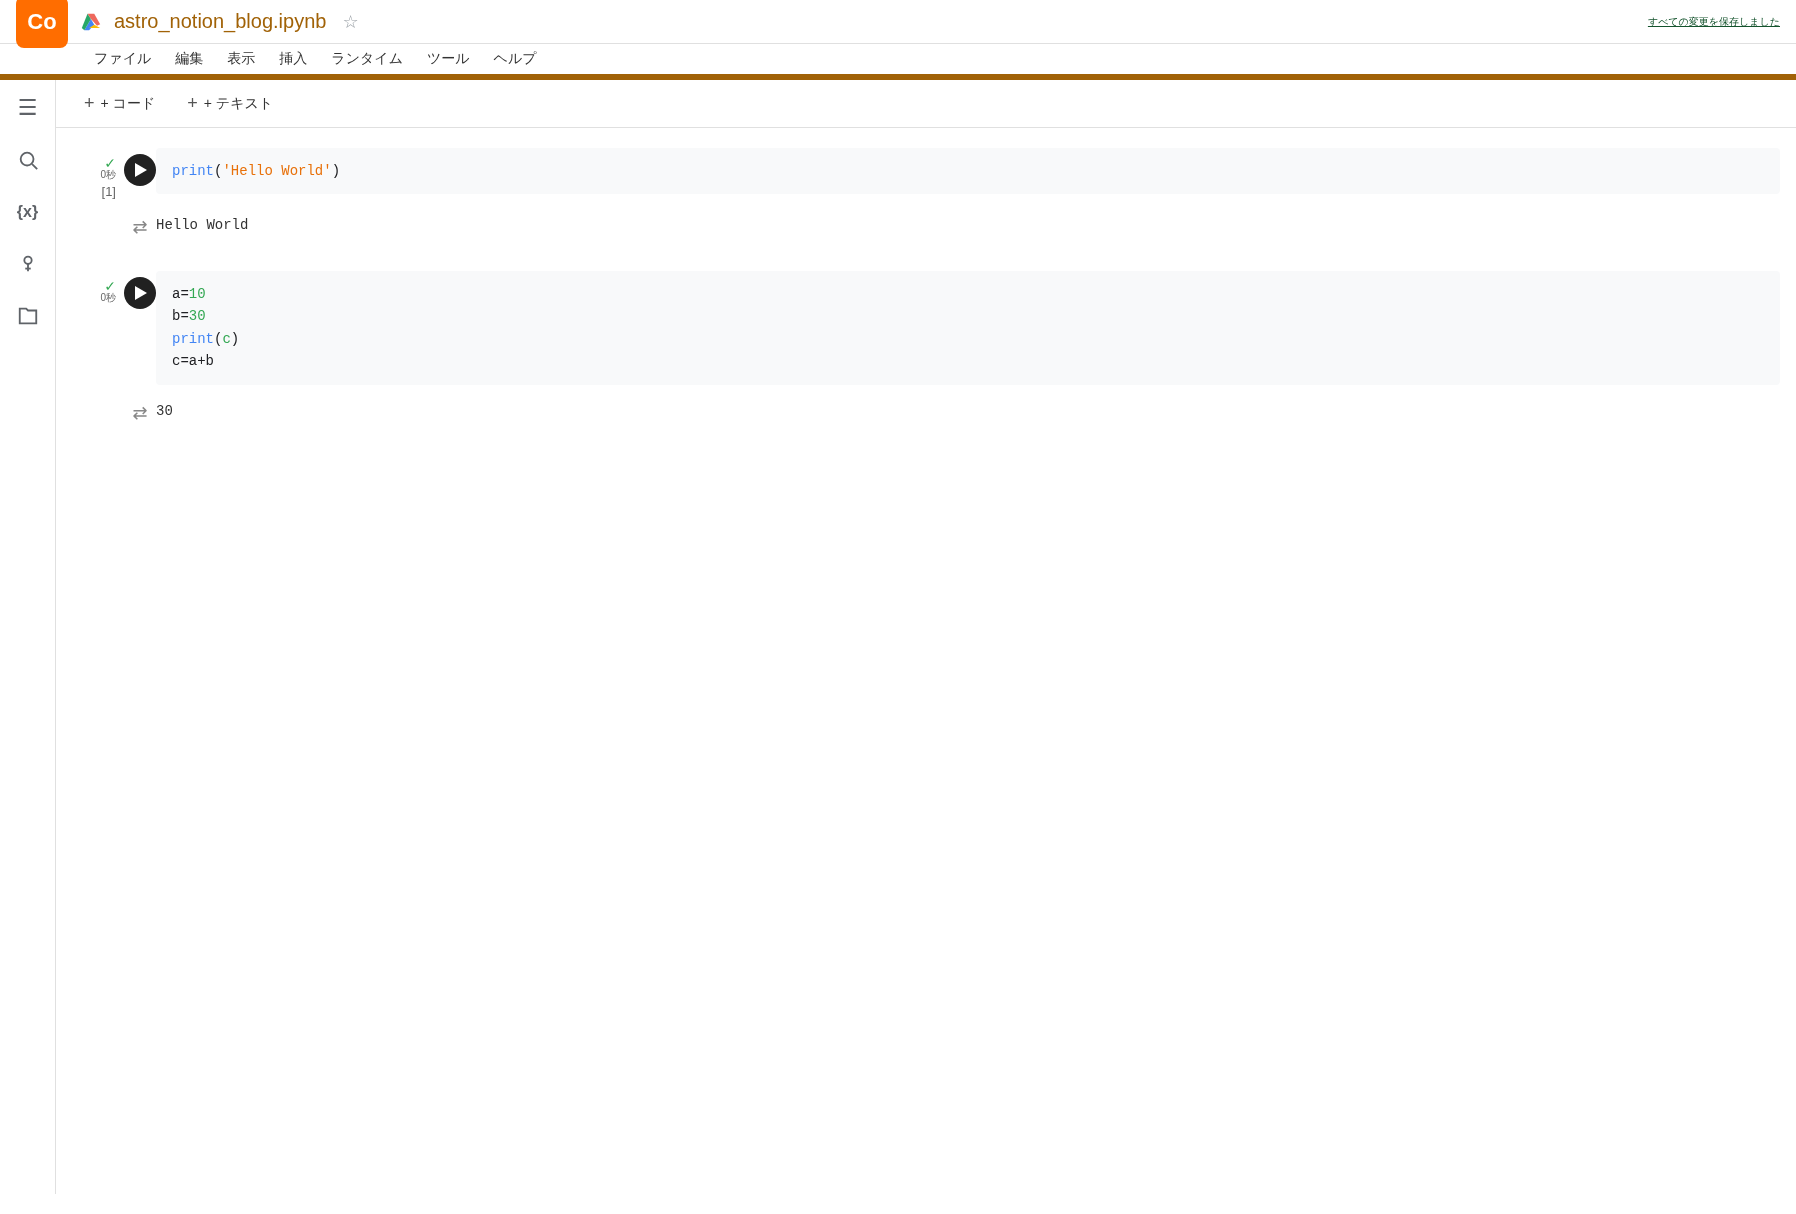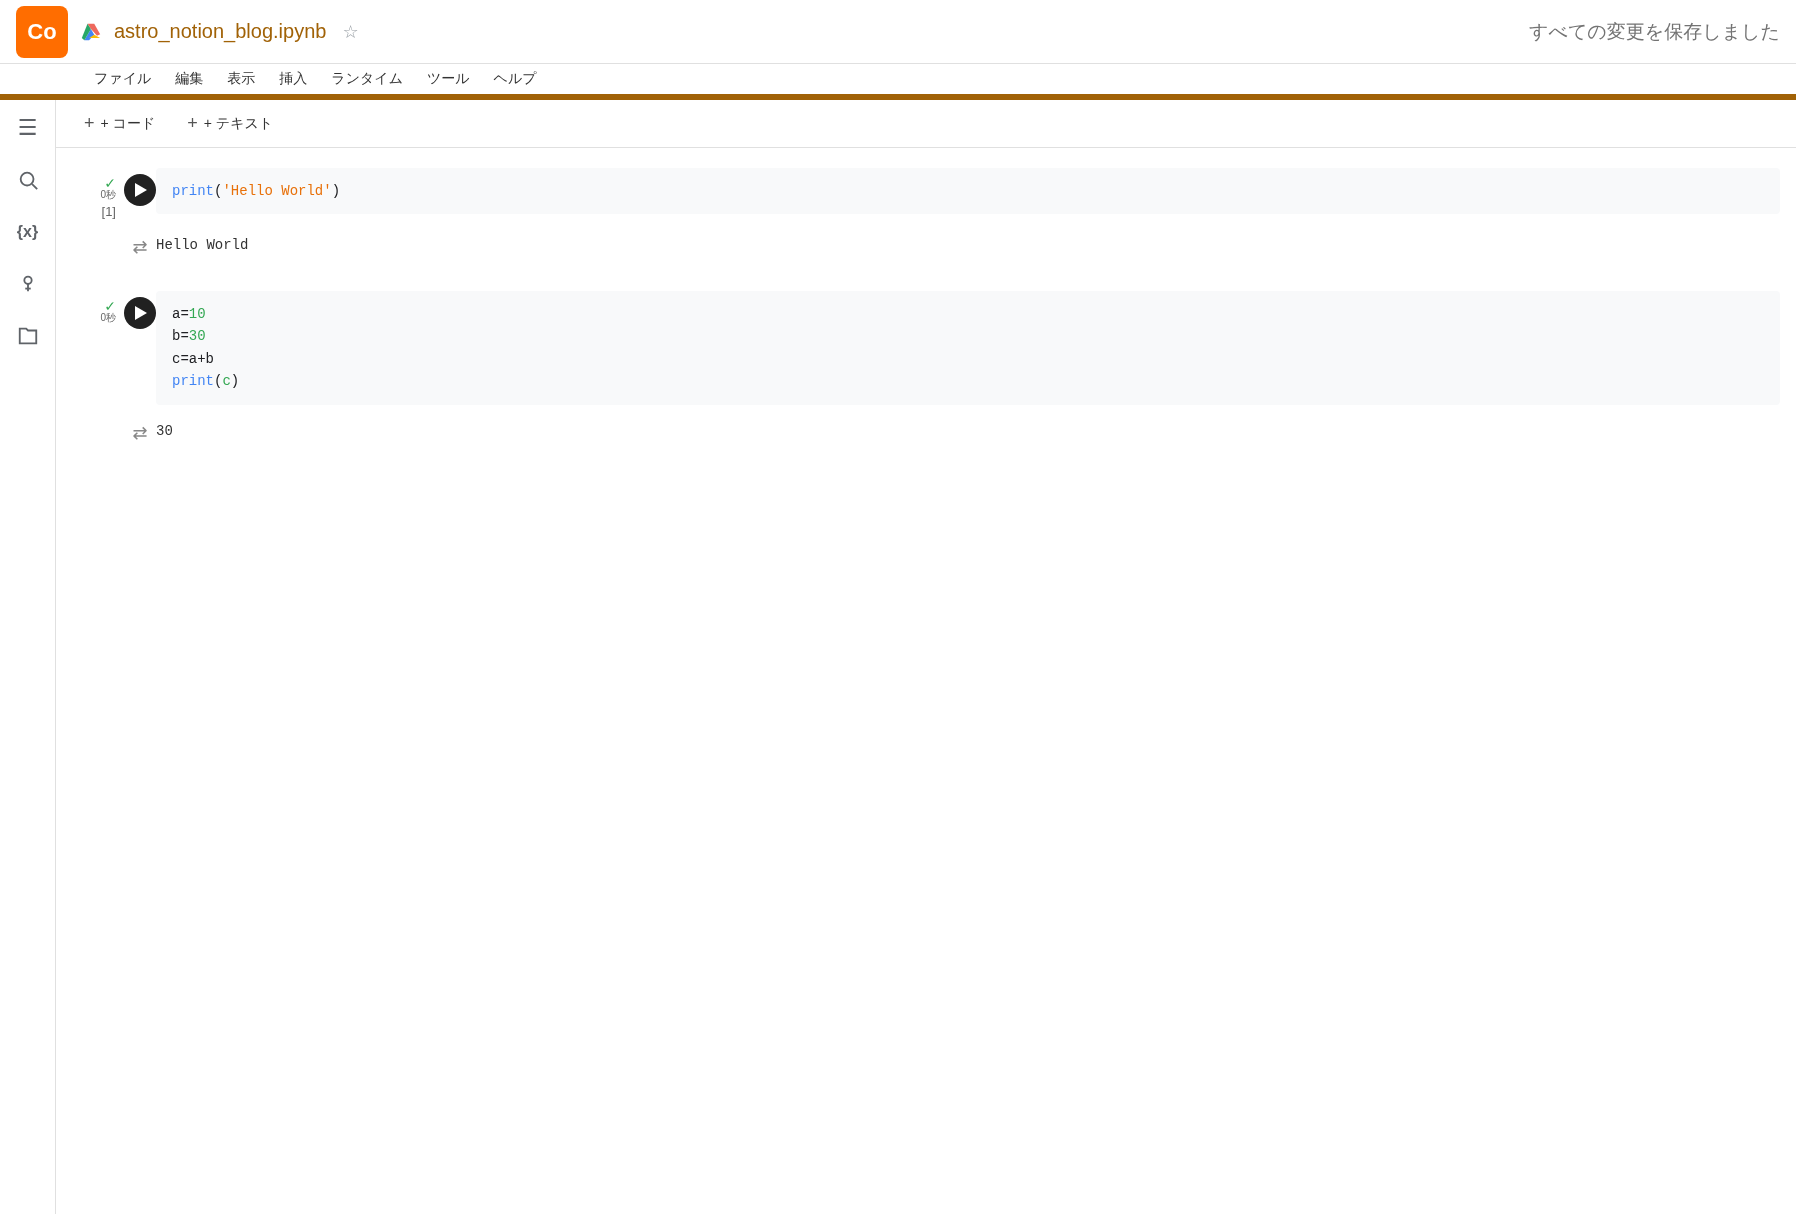--- a/index.html
+++ b/index.html
@@ -11,43 +11,44 @@
       min-height: 1214px;
       overflow-x: hidden;
     }
 
     
     .header {
       display: flex;
       align-items: center;
       padding: 10px 16px;
       border-bottom: 1px solid #e0e0e0;
-      height: 64px;
+      height: 44px;
       gap: 12px;
     }
     .colab-logo {
       width: 56px;
       height: 56px;
       flex-shrink: 0;
     }
     .notebook-title {
       font-size: 20px;
       font-weight: 400;
       color: #a16207;
       margin-right: 4px;
     }
     .star-icon {
       color: #9aa0a6;
       font-size: 18px;
       cursor: pointer;
     }
     .header-spacer { flex: 1; }
     .save-status {
-      font-size: 19px;
-      color: #737373;
+      font-size: 10px;
+      color: #14532d;
+      text-decoration: underline;
       cursor: pointer;
     }
 
     
     .menubar {
       display: flex;
       align-items: center;
       padding: 0 16px 0 84px;
       height: 36px;
       gap: 4px;
@@ -364,22 +365,22 @@
             <span class="cell-time">0秒</span>
           </div>
         </div>
         <div class="cell-run-btn">
           <div class="play-triangle"></div>
         </div>
         <div class="cell-content">
           <div class="code-cell-inner">
             <div><span class="code-plain">a=</span><span class="code-number">10</span></div>
             <div><span class="code-plain">b=</span><span class="code-number">30</span></div>
+            <div><span class="code-keyword">print</span><span class="code-plain">(</span><span class="code-var">c</span><span class="code-plain">)</span></div>
             <div><span class="code-plain">c=a+b</span></div>
-            <div><span class="code-keyword">print</span><span class="code-plain">(</span><span class="code-var">c</span><span class="code-plain">)</span></div>
           </div>
         </div>
       </div>
 
       <div class="output-row">
         <div class="output-gutter"></div>
         <div class="output-icon">
           <span style="font-size:18px;color:#888;display:inline-block;">⇄</span>
         </div>
         <div class="output-text">30</div>

